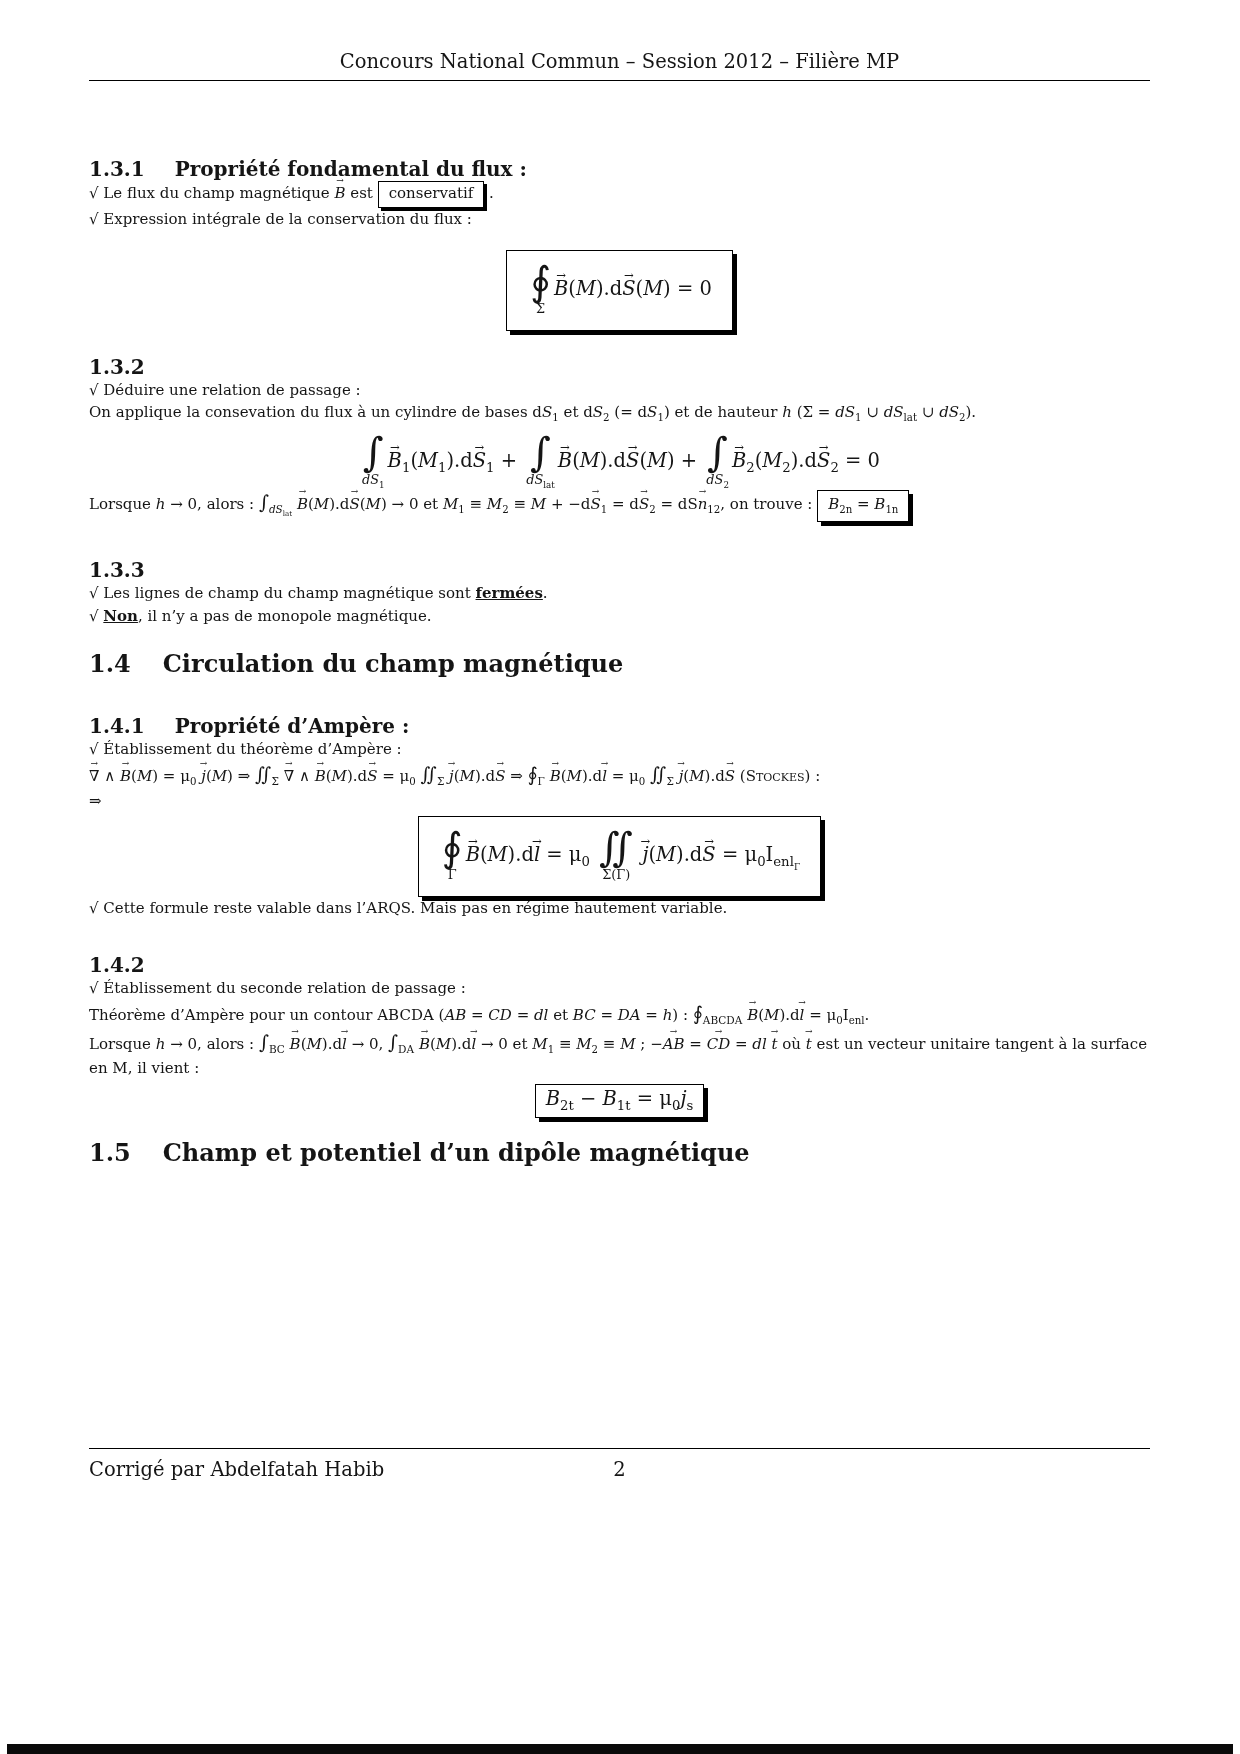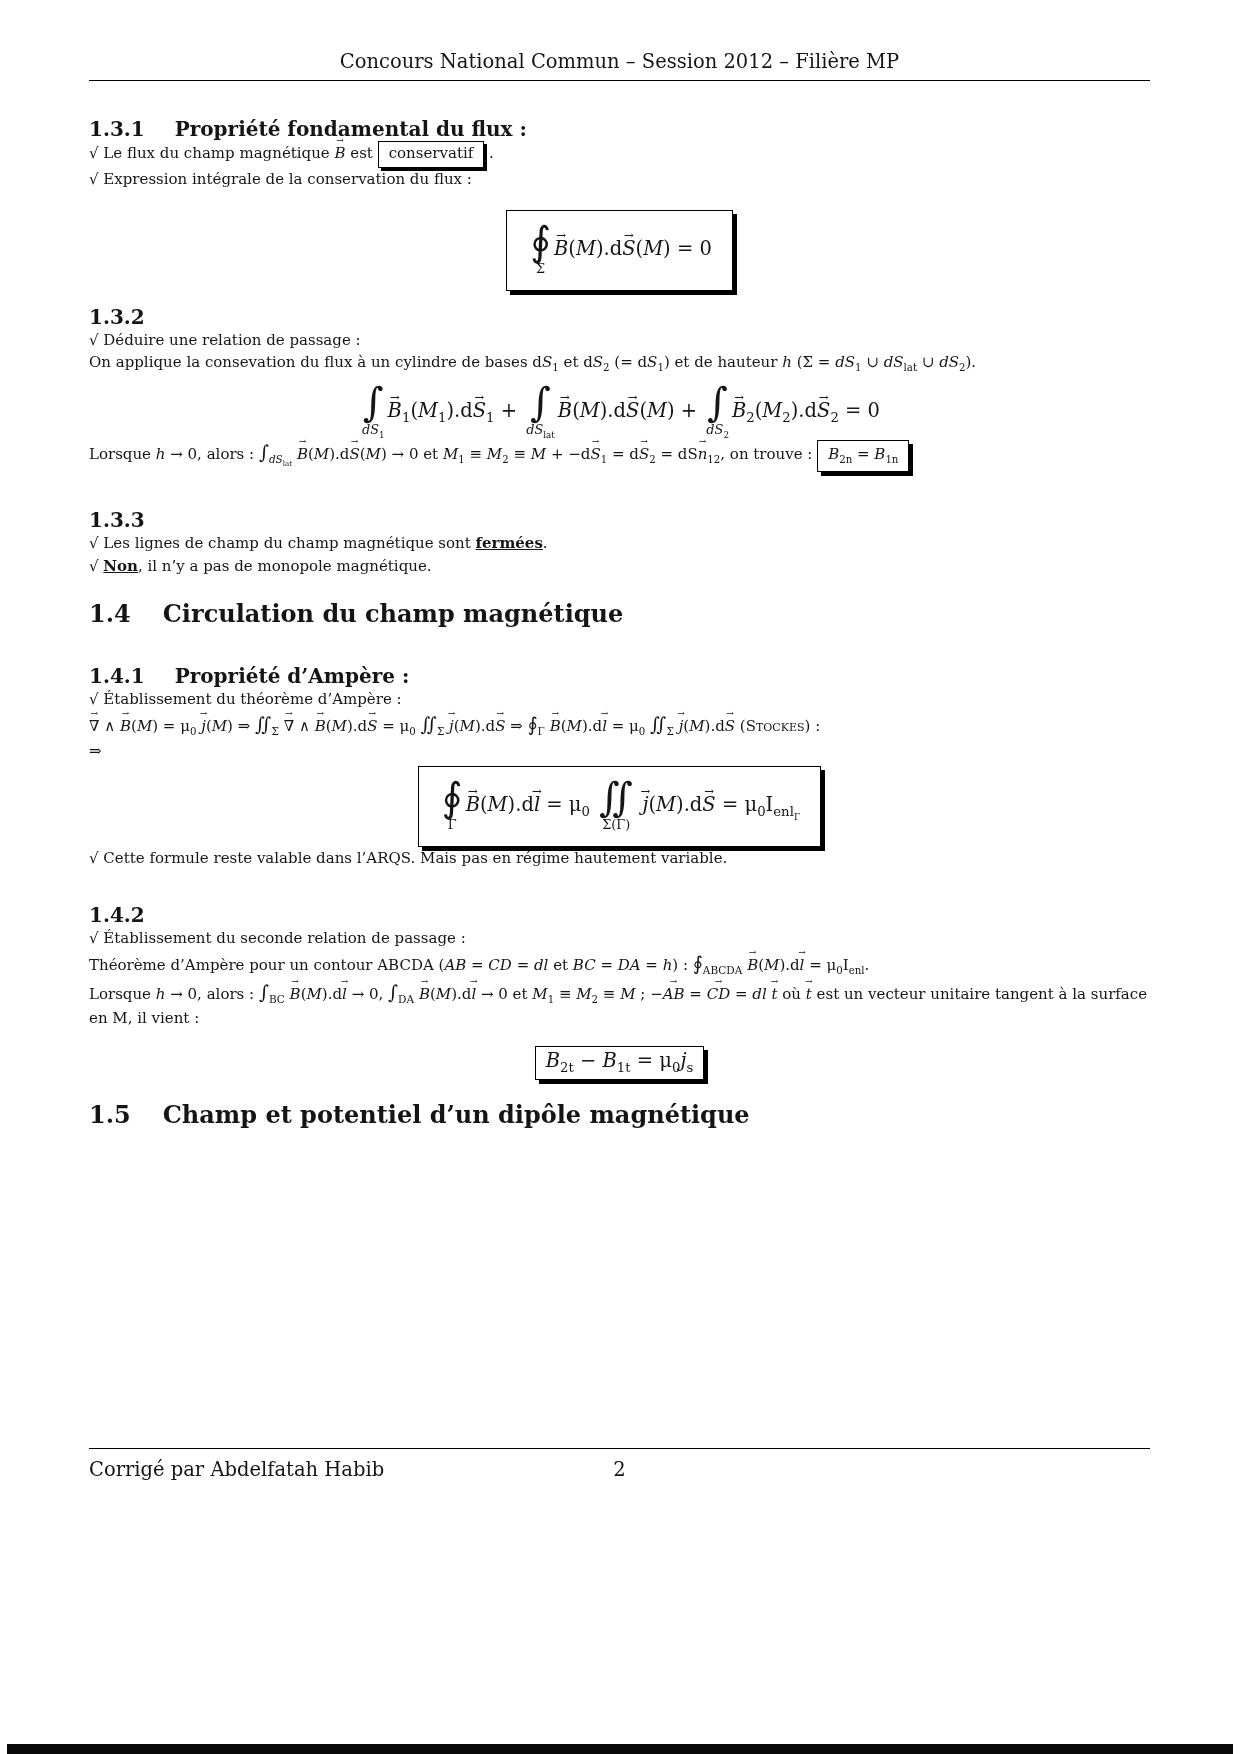--- a/index.html
+++ b/index.html
@@ -28,24 +28,24 @@
   .hsub { font-size: 20px; font-weight: bold; margin: 0; }
   .hsub .hnum { margin-right: 30px; }
   .hsec { font-size: 24px; font-weight: bold; margin: 0; }
   .hsec .hnum { margin-right: 32px; }
 
   
   p.line { margin: 0; font-size: 15px; line-height: 1.5; }
   .eqc { text-align: center; font-size: 19.5px; }
 
   
-  .m52{margin-top:36px}.m48{margin-top:48px}.m36{margin-top:36px}
+  .m52{margin-top:76px}.m48{margin-top:48px}.m36{margin-top:36px}
   .m34{margin-top:34px}.m28{margin-top:28px}
   .m22{margin-top:22px}.m20{margin-top:20px}.m16{margin-top:16px}
-  .m14{margin-top:14px}.m12{margin-top:16px}.m10{margin-top:10px}.m8{margin-top:8px}.m4{margin-top:4px}.m2{margin-top:2px}.m0{margin-top:0}
+  .m14{margin-top:24px}.m12{margin-top:4px}.m10{margin-top:10px}.m8{margin-top:8px}.m4{margin-top:4px}.m2{margin-top:2px}.m0{margin-top:0}
 
   
   .sbox {
     display: inline-block;
     border: 1.6px solid #000;
     background: #fff;
     box-shadow: 4px 4px 0 0 #000;
   }
   .eqbox { padding: 12px 20px 14px; }
   .wbox  { padding: 0 10px 2px; box-shadow: 3px 3px 0 0 #000; }

